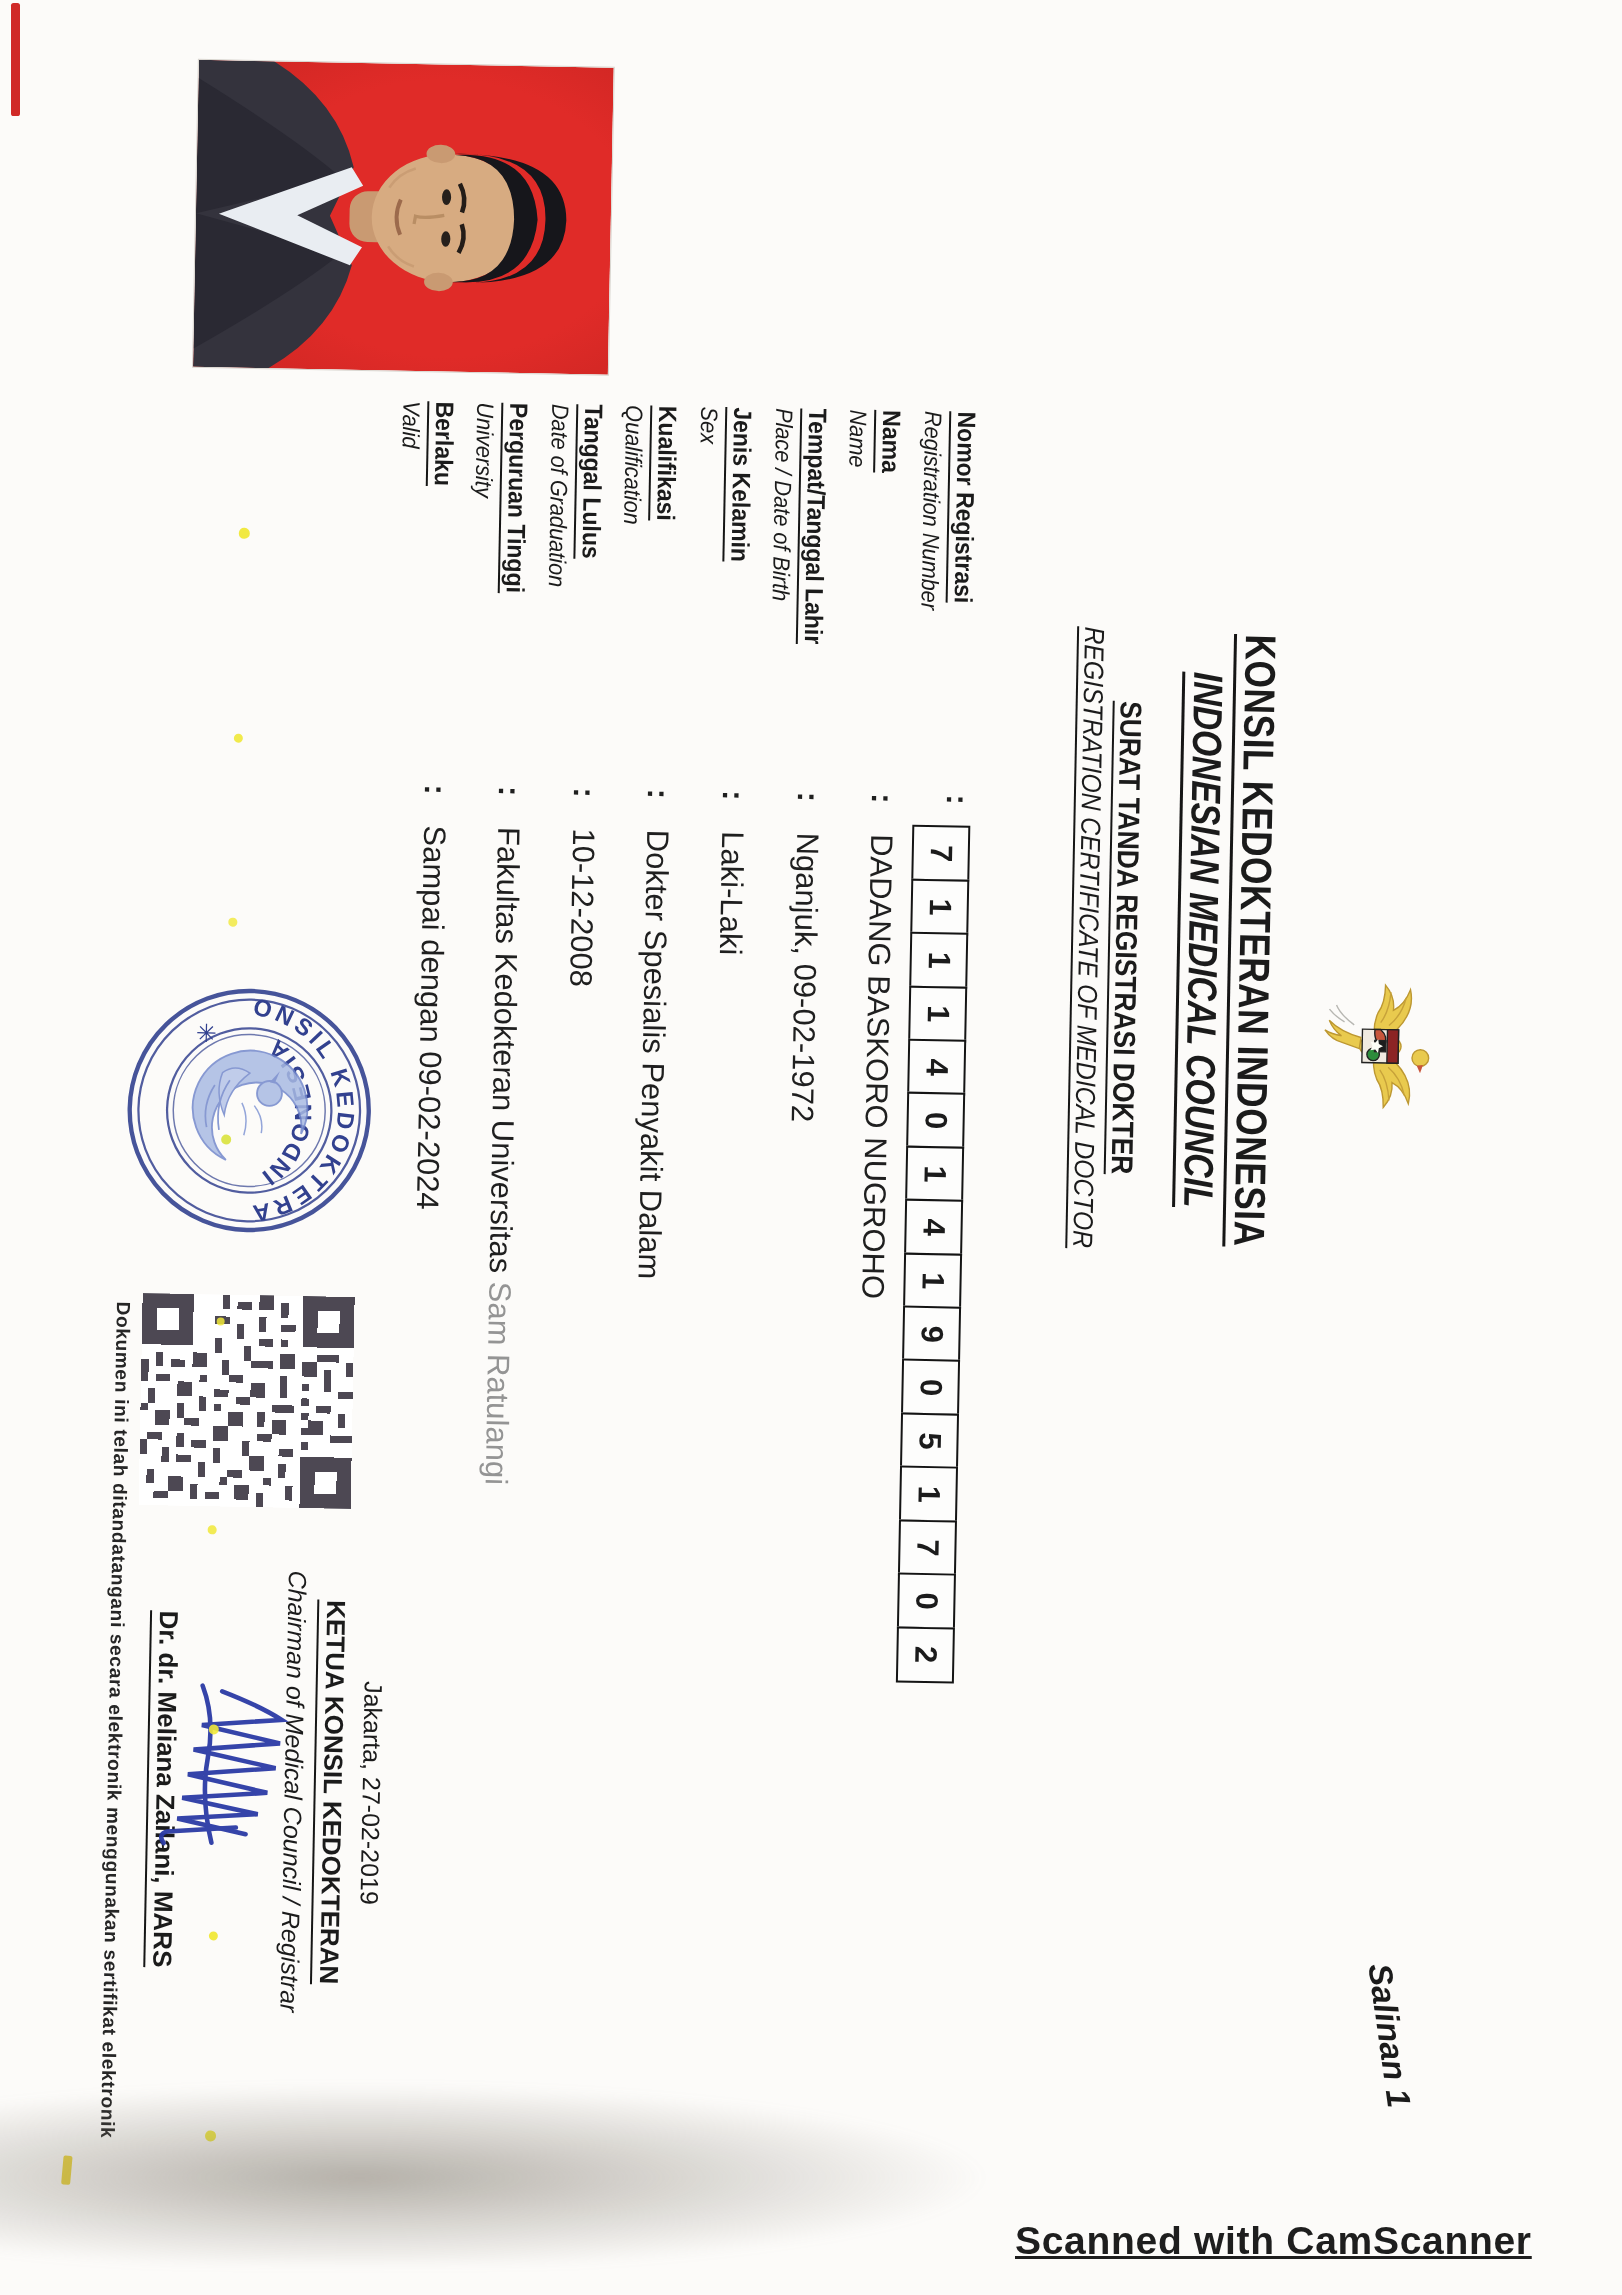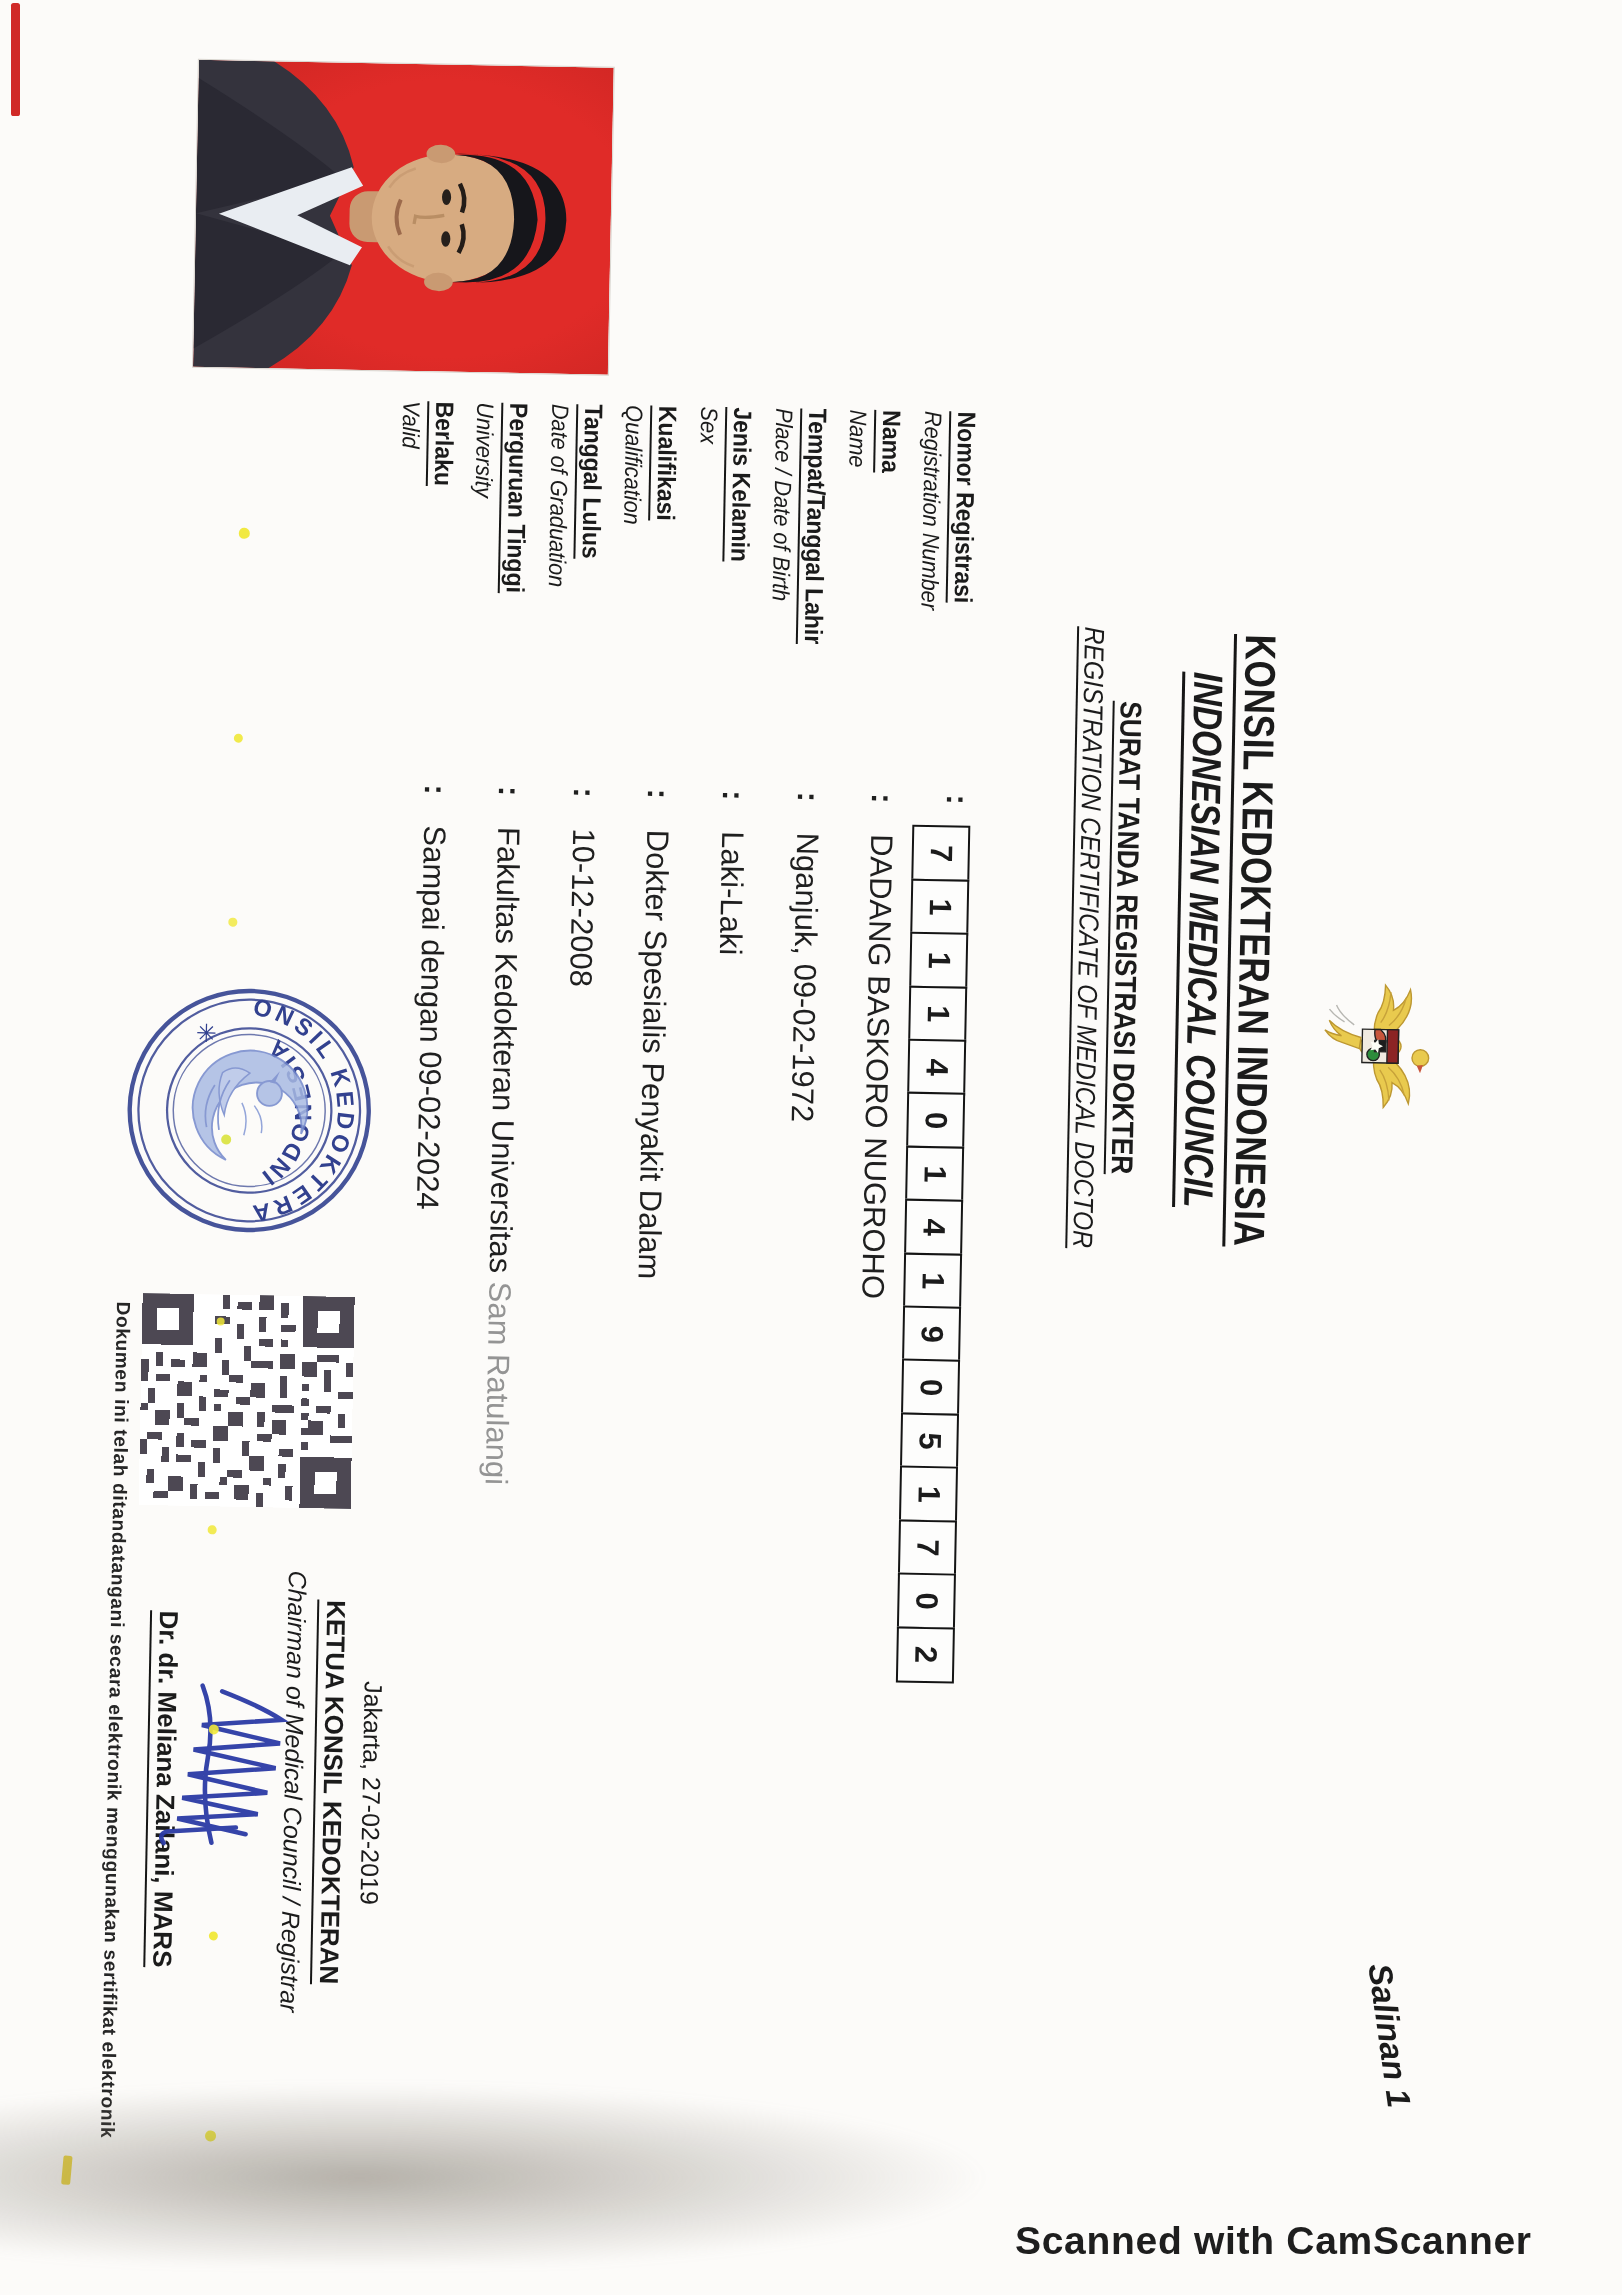--- a/index.html
+++ b/index.html
@@ -43,21 +43,21 @@
   .sb-name{font-size:26px;font-weight:bold;border-bottom:2px solid #161616;display:inline-block;margin-top:98px;padding-bottom:1.3px;}
   .salinan{position:absolute;left:1936px;top:175px;font-size:33px;font-weight:bold;font-style:italic;transform:rotate(-9deg);}
   .esign{position:absolute;left:1299px;top:1463px;font-size:19px;font-weight:600;letter-spacing:0.7px;color:#262626;white-space:nowrap;}
   
   .ydot{position:absolute;border-radius:50%;background:#f0e838;}
   .ydash{position:absolute;left:2154px;top:1509px;width:29px;height:8.5px;background:#ecd53b;transform:rotate(4deg);border-radius:2px;}
   .redstreak{position:absolute;left:10.5px;top:2.6px;width:9.2px;height:113px;background:#d02a27;border-radius:2.6px;}
   .shadow{position:absolute;left:-52px;top:2048px;width:1583px;height:216px;
           background:radial-gradient(55% 60% at 26% 60%, rgba(122,115,103,.55), rgba(122,115,103,0) 72%);
           filter:blur(5.2px);}
-  .camscan{position:absolute;left:1015px;top:2219px;font-size:39px;font-weight:bold;color:#1e1e1e;letter-spacing:0.7px;}
+  .camscan{position:absolute;left:1015px;top:2219px;font-size:39px;font-weight:bold;color:#1e1e1e;letter-spacing:0.7px;text-decoration:underline;}
 </style>
 </head>
 <body>
 
 <div class="paper"></div>
 
 <div class="doc">
 
   <div class="abs" style="left:950px;top:158px;width:139px;height:139px;">
     <svg width="139" height="139" viewBox="0 0 200 200">

